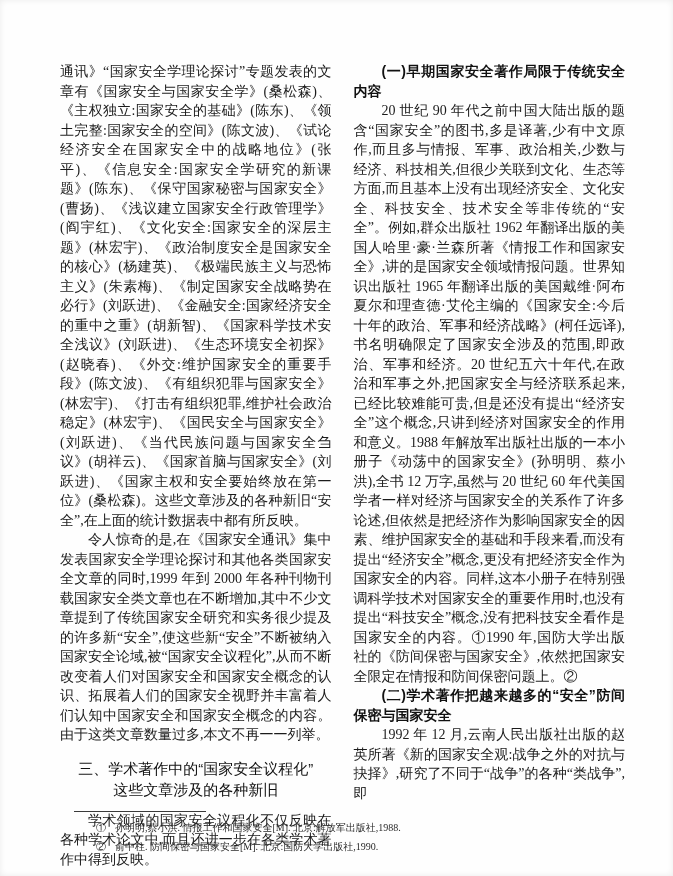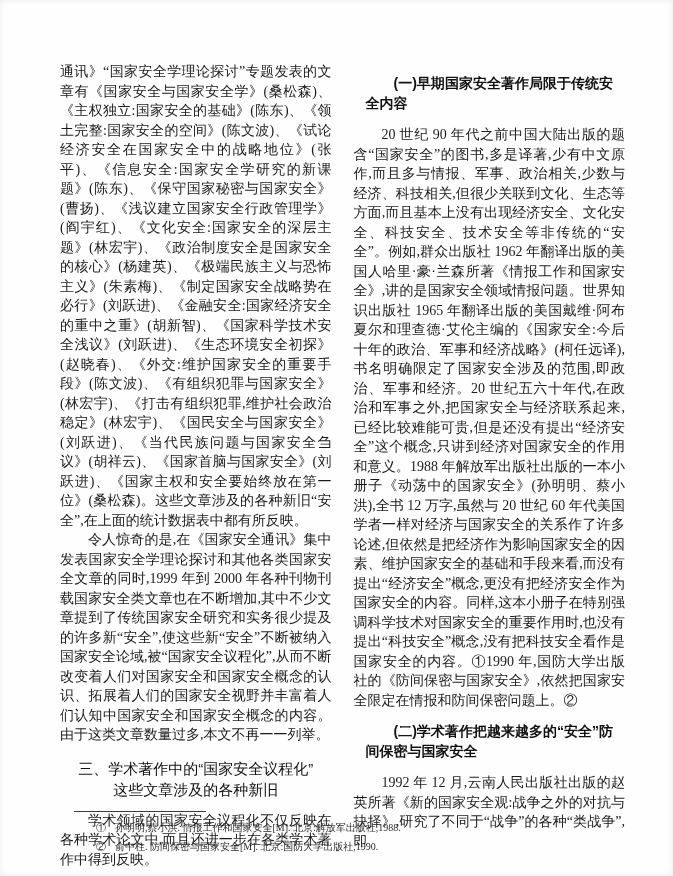--- a/index.html
+++ b/index.html
@@ -29,21 +29,21 @@
     line-height: 19.5px;
     text-align: justify;
     text-justify: inter-ideograph;
   }
   .para {
     margin: 0;
     text-indent: 2em;
   }
   .para.no-indent { text-indent: 0; }
   .sub-heading {
-    margin: 12px;
+    margin: 0;
     font-family: "Liberation Sans", "DejaVu Sans", sans-serif;
     font-weight: bold;
     text-indent: 2em;
     text-align: justify;
     color: #111;
   }
   .section-heading {
     margin: 13px 0 11px 0;
     font-family: "Liberation Sans", "DejaVu Sans", sans-serif;
     font-weight: normal;

